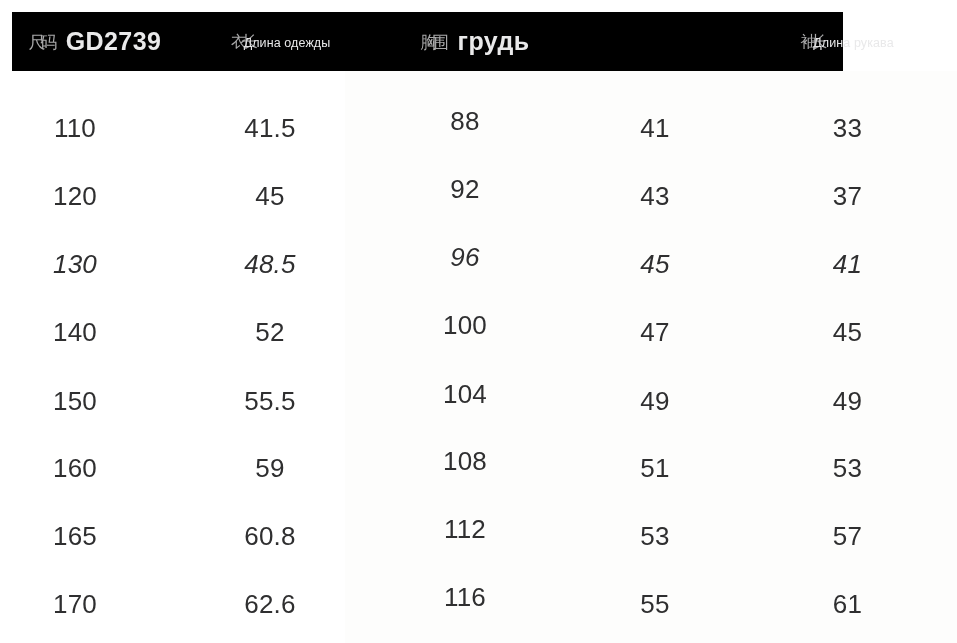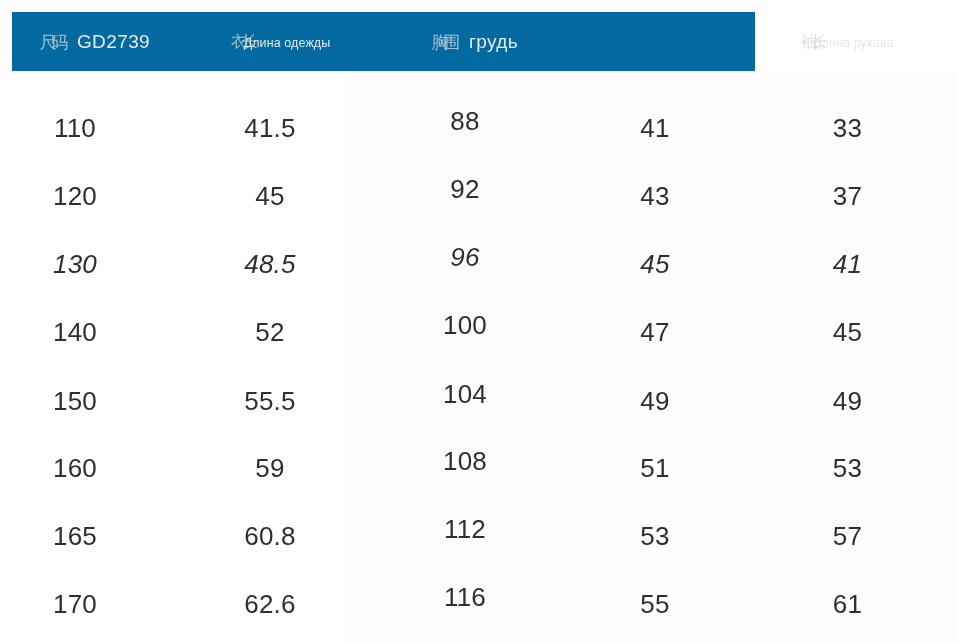--- a/index.html
+++ b/index.html
@@ -44,23 +44,23 @@
     height: 572px;
     background: #ffffff;
     pointer-events: none;
   }
 
   
   .header-bar {
     position: absolute;
     left: 12px;
     top: 12px;
-    width: 743px;
+    width: 831px;
     height: 59px;
-    background: #0369a1;
+    background: #000000;
     box-sizing: border-box;
   }
   .header-cell {
     position: absolute;
     top: 0;
     height: 59px;
     display: flex;
     align-items: center;
     justify-content: center;
     white-space: nowrap;
@@ -86,23 +86,23 @@
     margin-right: -9px;
     font-family: "DejaVu Sans", sans-serif;
     color: #d8d8d9;
     opacity: 0.78;
     letter-spacing: -0.32em;
   }
   .cjk-ghost.big  { font-size: 17px; }
   .cjk-ghost.sml  { font-size: 16px; }
 
   .hdr-big {
-    font-size: 19px;
+    font-size: 25px;
     letter-spacing: 0.4px;
-    font-weight: 400;
+    font-weight: 700;
     margin-left: 23px;
   }
   .hdr-sml {
     font-size: 12.5px;
     letter-spacing: 0.1px;
     font-weight: 400;
   }
 
   
   .body-area {

